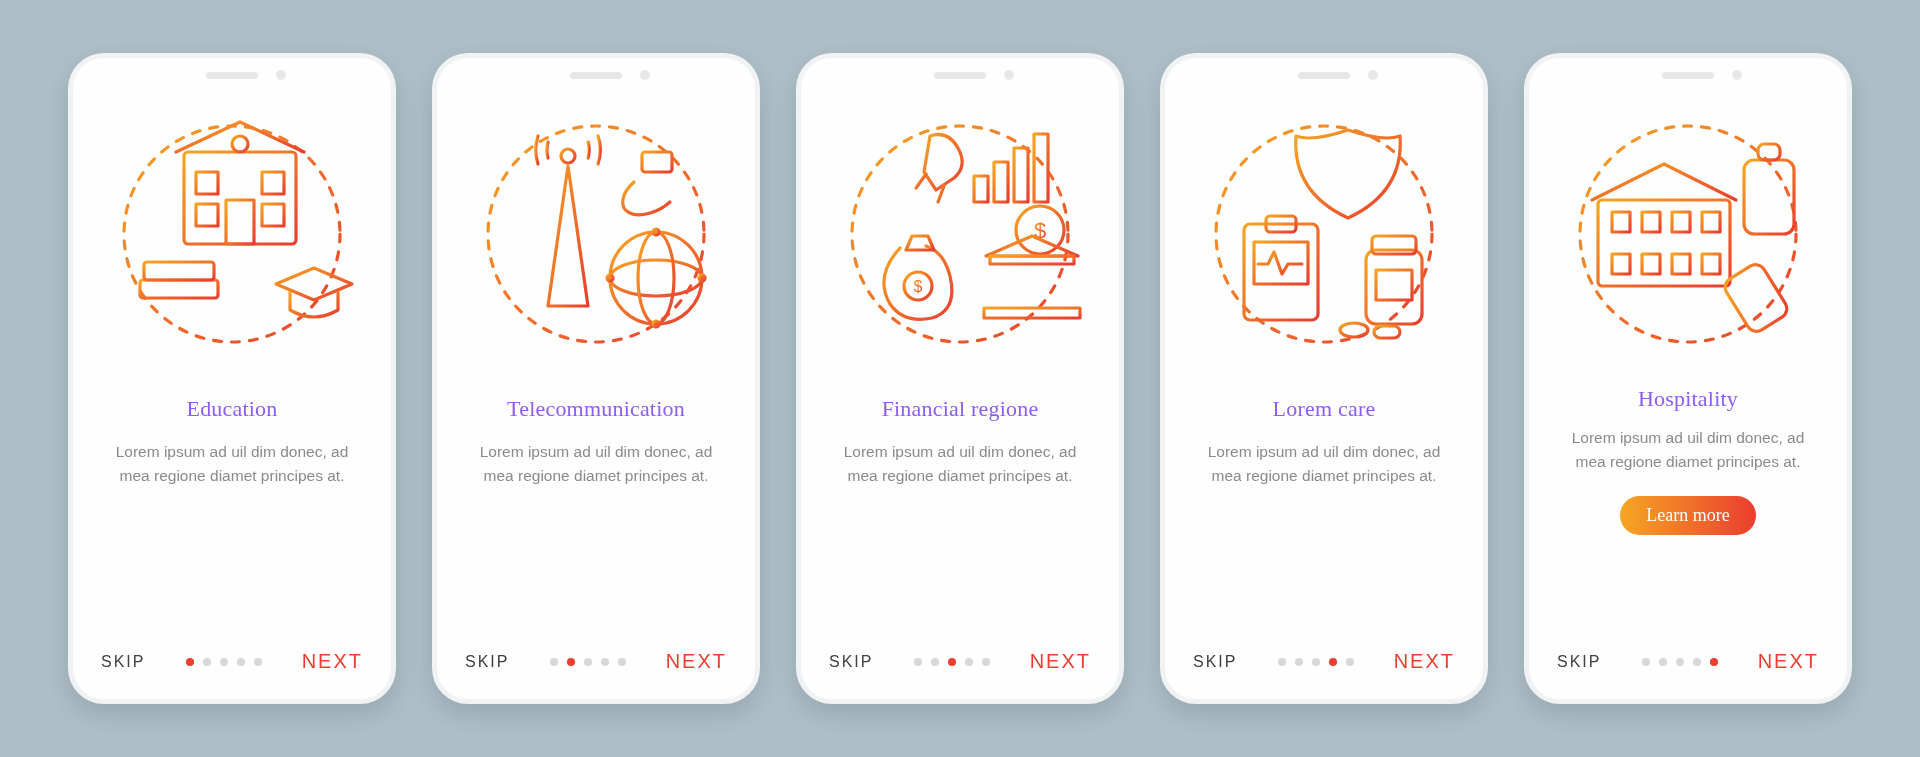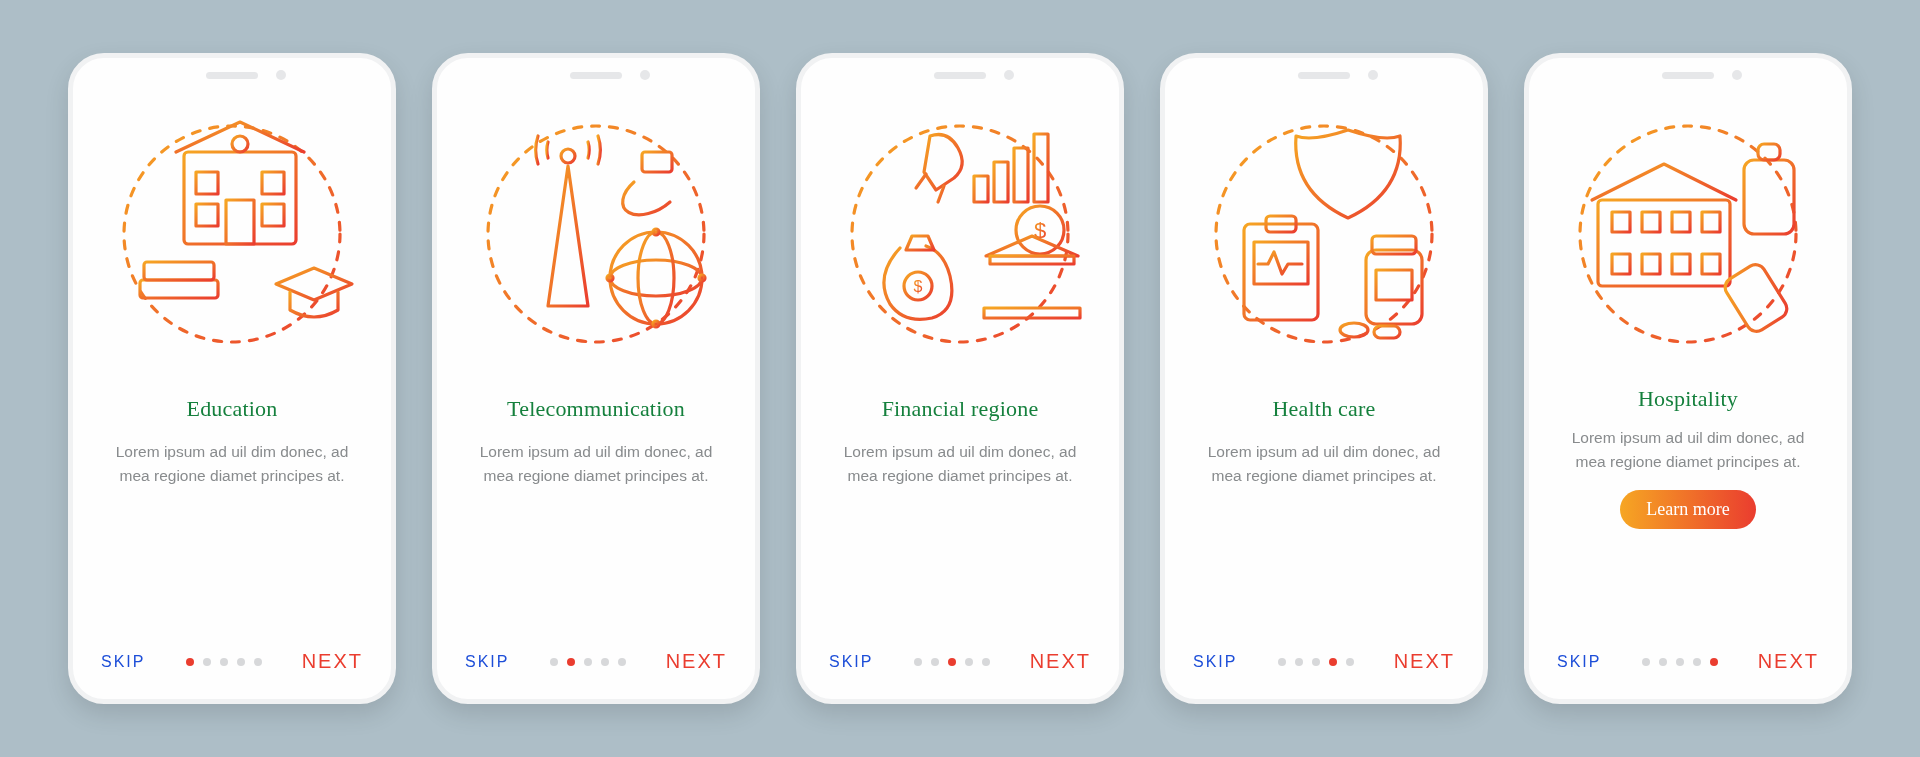--- a/index.html
+++ b/index.html
@@ -53,57 +53,57 @@
     width: 252px;
     height: 252px;
     margin-top: 14px;
     display: flex;
     align-items: center;
     justify-content: center;
   }
   .hero svg { width: 100%; height: 100%; }
   h2.title {
     font-family: Georgia, 'Times New Roman', serif;
-    color: #15803d;
+    color: #8b5cf6;
     font-weight: 400;
     font-size: 22px;
     margin-top: 36px;
     text-align: center;
     letter-spacing: .2px;
   }
   p.body {
     color: #888b8d;
     font-size: 15.5px;
     line-height: 1.55;
     text-align: center;
     margin-top: 18px;
     max-width: 240px;
   }
   .learnmore {
-    margin-top: 16px;
+    margin-top: 22px;
     padding: 9px 26px;
     border-radius: 999px;
     background: linear-gradient(90deg,#f6a623,#ea3d2f);
     color: #fff;
     font-family: Georgia, serif;
     font-size: 18px;
     border: none;
     cursor: pointer;
   }
   .footer {
     position: absolute;
     bottom: 26px;
     left: 28px;
     right: 28px;
     display: flex;
     align-items: center;
     justify-content: space-between;
   }
   .skip {
-    color: #1d4ed8;
+    color: #404040;
     font-size: 16px;
     letter-spacing: 2px;
     background: none;
     border: none;
     cursor: pointer;
     font-family: inherit;
   }
   .next {
     color: #ea3d2f;
     font-size: 20px;
@@ -296,21 +296,21 @@
       <rect x="174" y="128" width="44" height="18" rx="4"></rect>
       <rect x="178" y="162" width="36" height="30"></rect>
       <line x1="184" y1="172" x2="208" y2="172"></line>
             <line x1="184" y1="182" x2="208" y2="182"></line>
 
       <ellipse cx="156" cy="222" rx="14" ry="7"></ellipse>
       <rect x="176" y="218" width="26" height="12" rx="6"></rect>
     </g>
   </svg>
       </div>
-    <h2 class="title">Health care</h2>
+    <h2 class="title">Lorem care</h2>
     <p class="body">Lorem ipsum ad uil dim donec, ad mea regione diamet principes at.</p>
     <div class="footer">
       <button class="skip">SKIP</button>
       <div class="pager">
           <span class="pip"></span>
           <span class="pip"></span>
           <span class="pip"></span>
           <span class="pip on"></span>
           <span class="pip"></span>
         </div>

